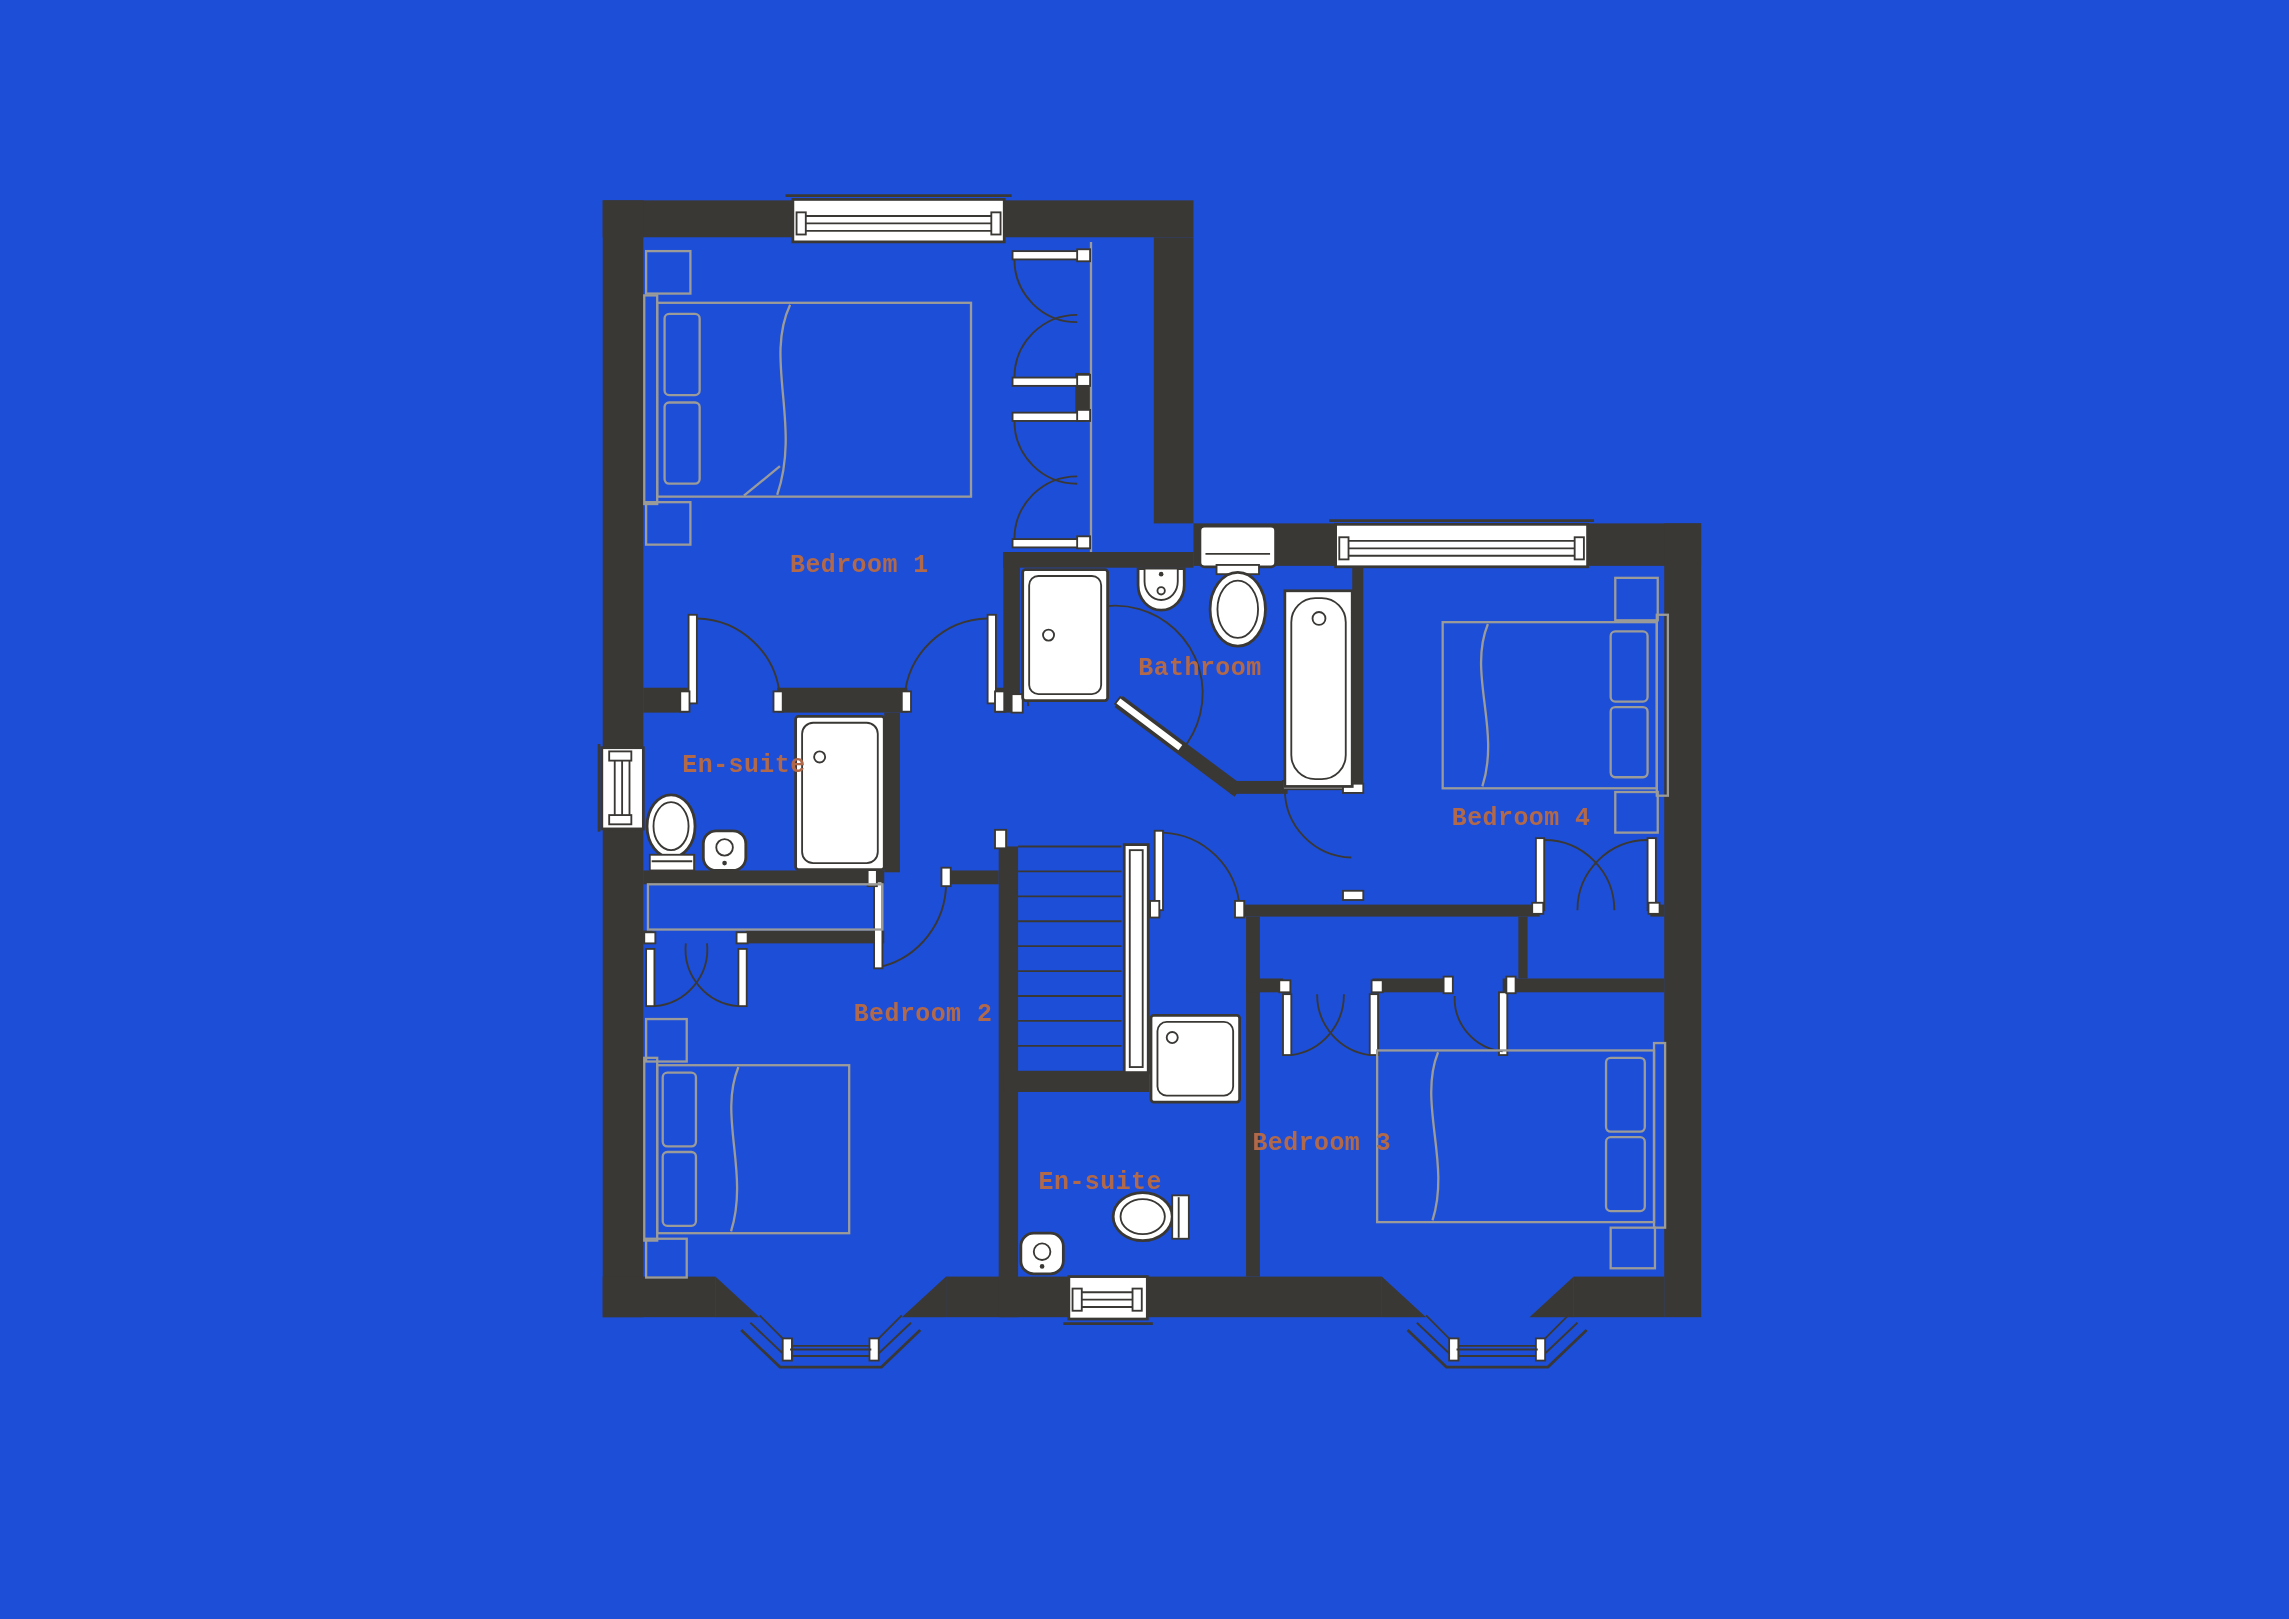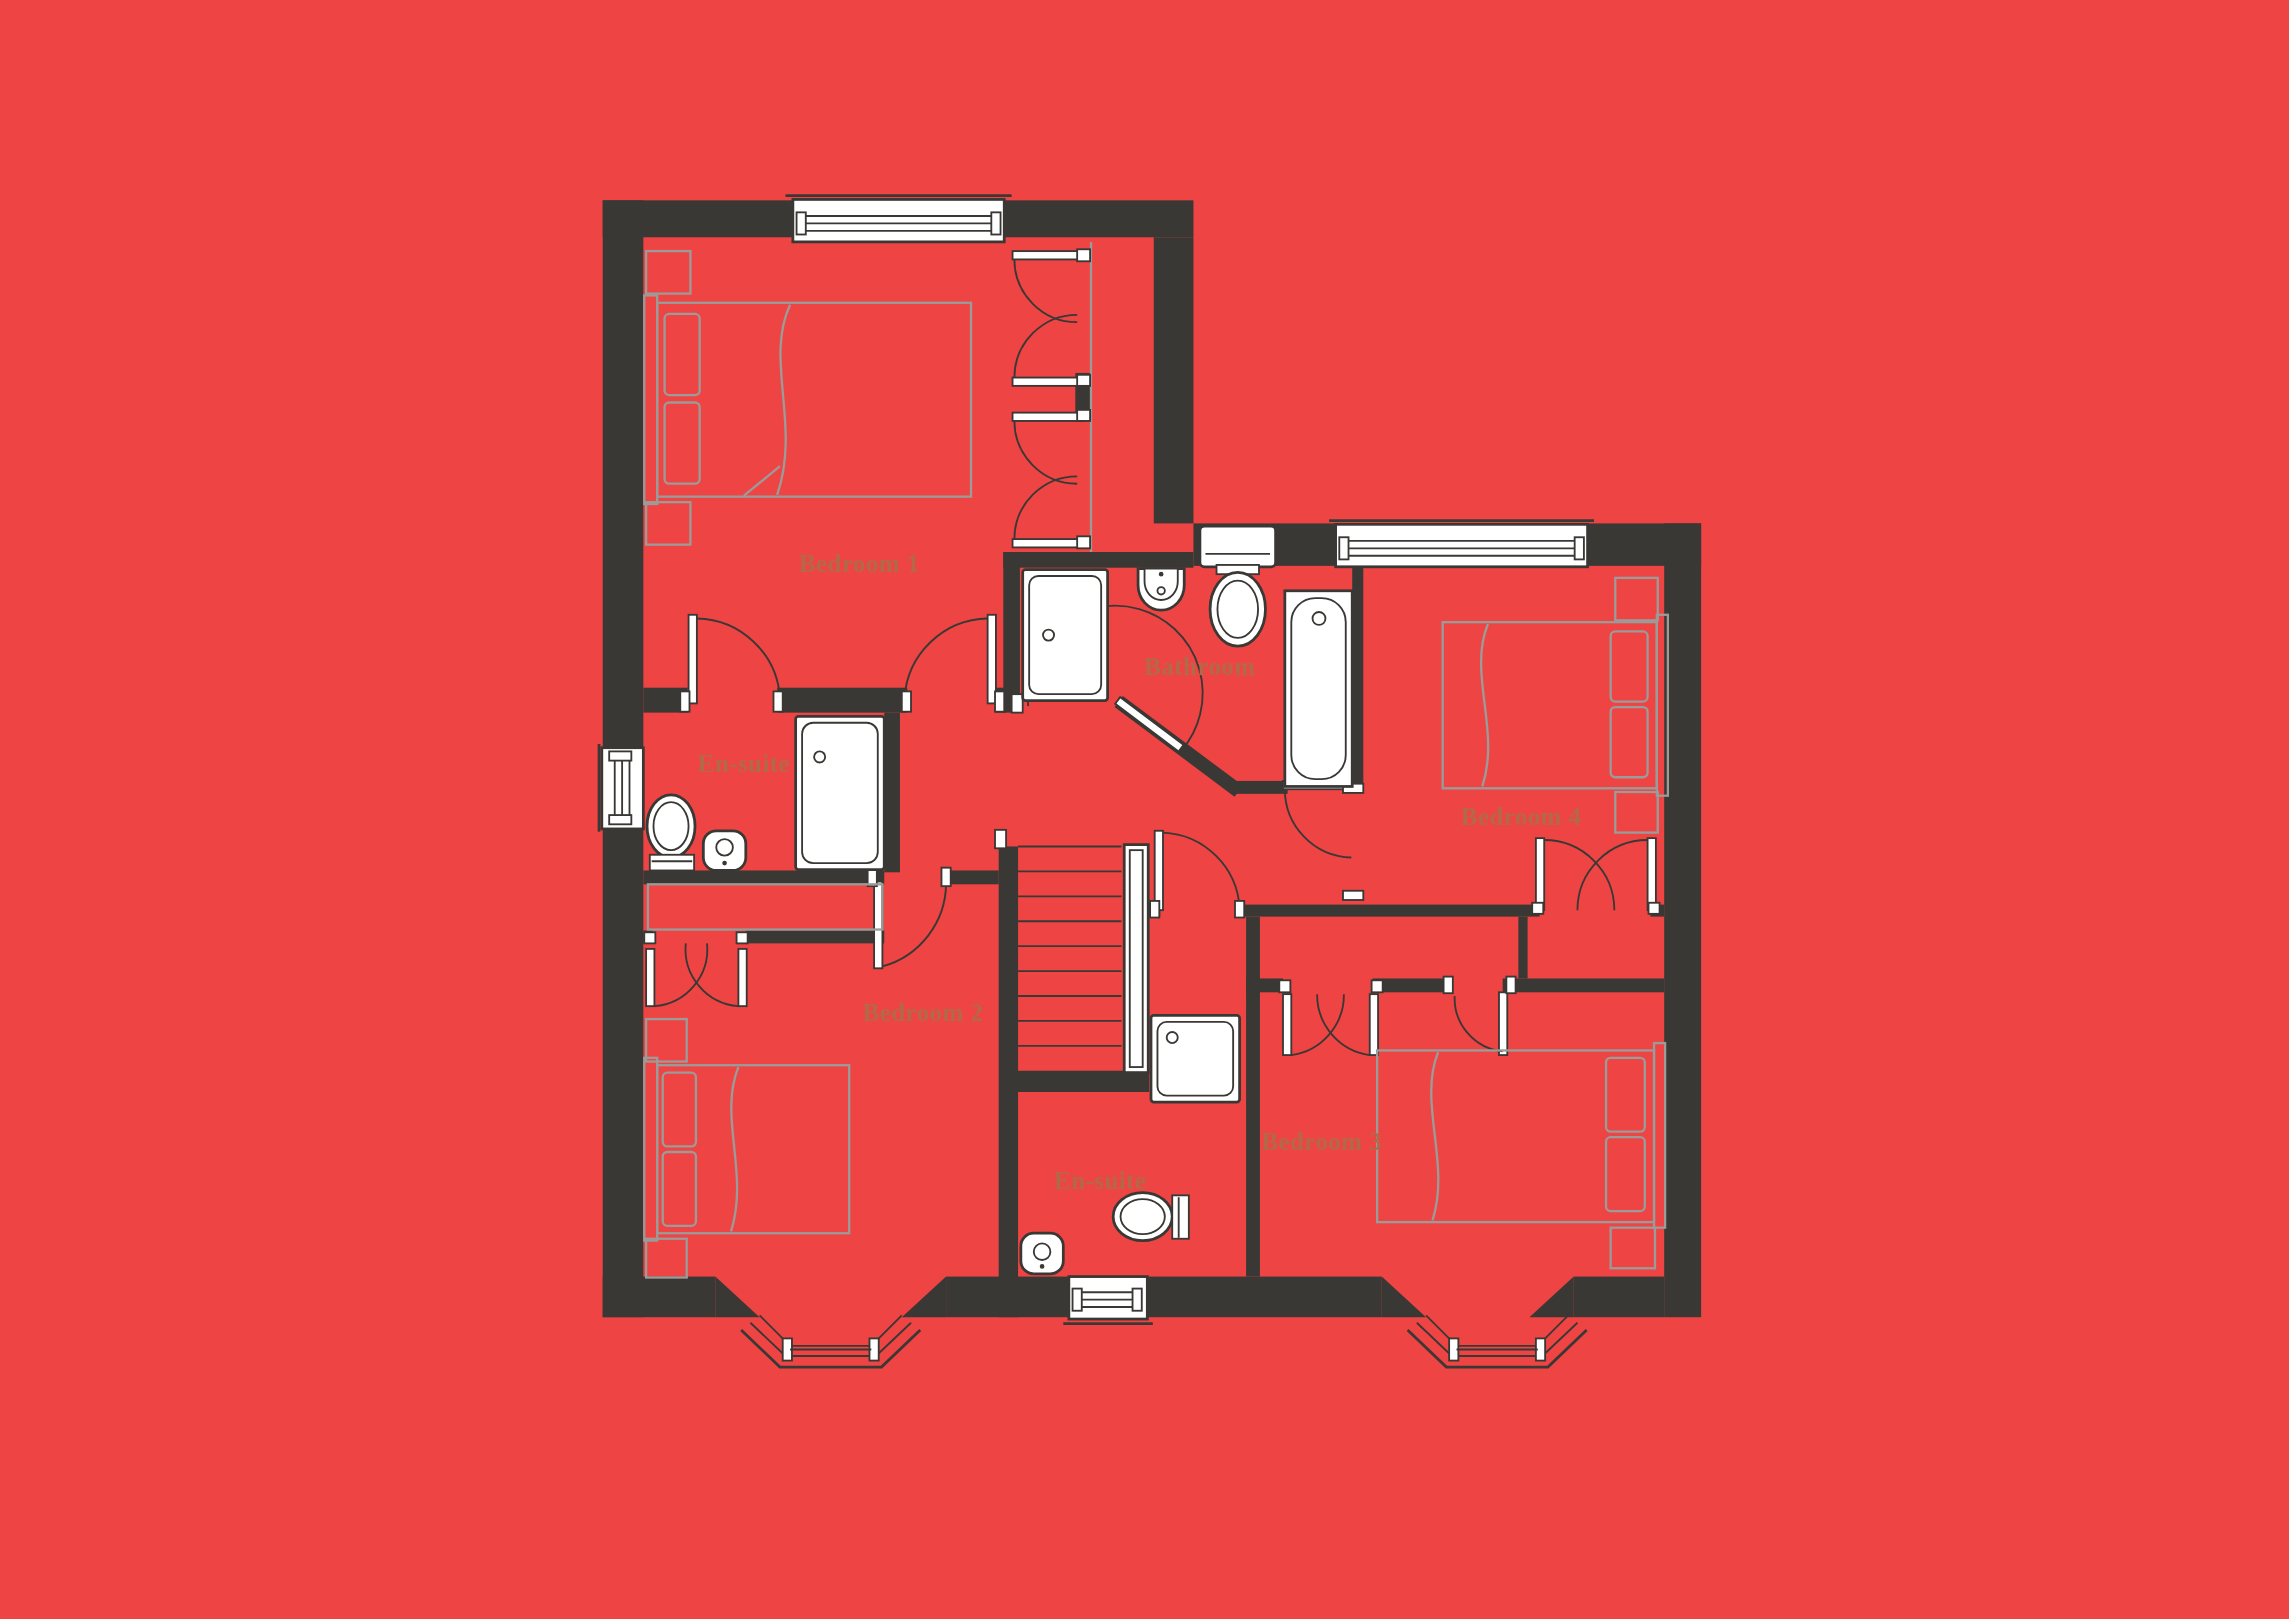--- a/index.html
+++ b/index.html
@@ -1,17 +1,17 @@
 <!DOCTYPE html>
 <html style="font-size:14.8px"><head>
 <meta charset="utf-8">
 <style>
   html,body{margin:0;padding:0;background:#ffffff;}
-  #stage{position:relative;width:2290px;height:1620px;background:#ef4444;overflow:hidden;
-         font-family:Liberation Serif, serif;}
+  #stage{position:relative;width:2290px;height:1620px;background:#1d4ed8;overflow:hidden;
+         font-family:Liberation Mono, monospace;}
   svg{position:absolute;left:0;top:0;}
   .wall{fill:#3a3835;stroke:none;}
   .fixline{fill:none;stroke:#3a3835;stroke-width:3;}
   .fixline2{fill:none;stroke:#3a3835;stroke-width:2;}
   .fixwhite{fill:#ffffff;stroke:#3a3835;stroke-width:3;}
   .fixwhite2{fill:#ffffff;stroke:#3a3835;stroke-width:2;}
   .furn{fill:none;stroke:#9b9b99;stroke-width:2.5;}
   .roomlabel{fill:#b2694a;font-size:27px;font-weight:600;letter-spacing:.5px;text-anchor:middle;}
 </style>
 </head>

